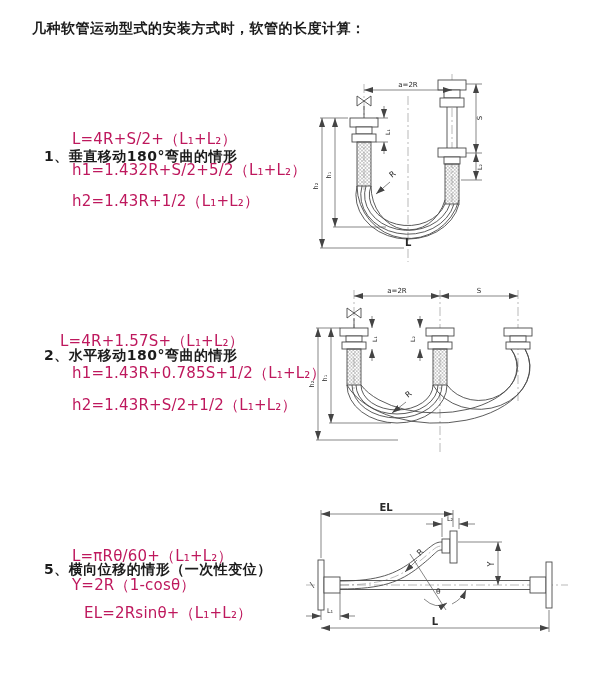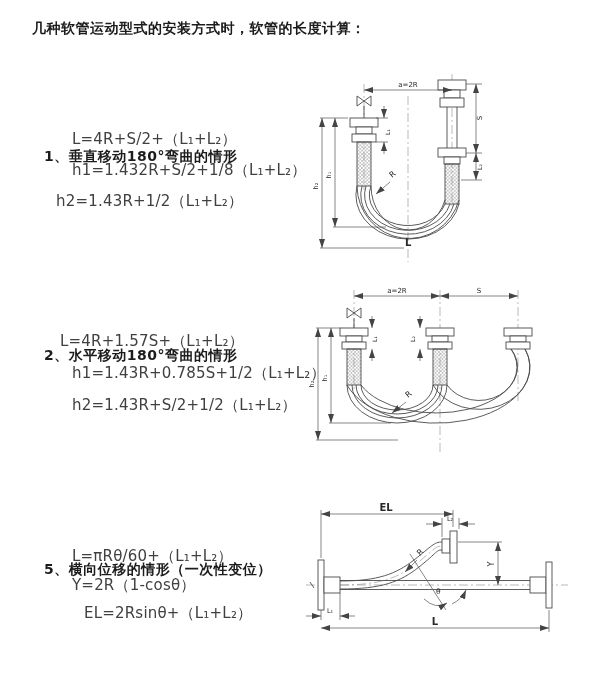--- a/index.html
+++ b/index.html
@@ -1,40 +1,40 @@
 <!DOCTYPE html>
 <html><head>
 <meta charset="utf-8">
 <style>
   html,body{margin:0;padding:0;background:#fff;}
   .page{position:relative;width:600px;height:675px;background:#ffffff;overflow:hidden;
         font-family:"DejaVu Sans","Liberation Sans",sans-serif;color:#1c1c1c;}
   .abs{position:absolute;}
   .title{left:32px;top:20px;font-size:14px;font-weight:700;letter-spacing:.5px;}
   .sec-heading{font-size:14px;font-weight:700;letter-spacing:.5px;margin-top:44px;}
-  .formula{font-size:15px;color:#404040;letter-spacing:.2px;white-space:nowrap;}
+  .formula{font-size:15px;color:#be185d;letter-spacing:.2px;white-space:nowrap;}
   
   svg text{fill:#2a2a2a;font-family:"DejaVu Sans","Liberation Sans",sans-serif;}
   .ln{stroke:#4a4a4a;fill:none;stroke-width:.9;}
   .fl{stroke:#4a4a4a;fill:#ffffff;stroke-width:.9;}
   .dim{stroke:#555;fill:none;stroke-width:.7;}
   .cl{stroke:#8a8a8a;fill:none;stroke-width:.6;stroke-dasharray:9 3 2 3;}
 </style>
 </head>
 <body>
 
 <div class="page">
 
   <div class="abs title">几种软管运动型式的安装方式时，软管的长度计算：</div>
 
   <div>
     <div class="abs sec-heading" style="left:44px;top:104px">1、垂直移动180°弯曲的情形</div>
     <div class="abs formula" style="left:72px;top:130px">L=4R+S/2+（L₁+L₂）</div>
-    <div class="abs formula" style="left:72px;top:161px">h1=1.432R+S/2+1/8（L₁+L₂）</div>
-    <div class="abs formula" style="left:56px;top:192px">h2=1.43R+1/2（L₁+L₂）</div>
+    <div class="abs formula" style="left:72px;top:161px">h1=1.432R+S/2+5/2（L₁+L₂）</div>
+    <div class="abs formula" style="left:72px;top:192px">h2=1.43R+1/2（L₁+L₂）</div>
   </div>
 
   <div>
     <div class="abs sec-heading" style="left:44px;top:303px">2、水平移动180°弯曲的情形</div>
     <div class="abs formula" style="left:60px;top:332px">L=4R+1.57S+（L₁+L₂）</div>
     <div class="abs formula" style="left:72px;top:364px">h1=1.43R+0.785S+1/2（L₁+L₂）</div>
     <div class="abs formula" style="left:72px;top:396px">h2=1.43R+S/2+1/2（L₁+L₂）</div>
   </div>
 
   <div>

